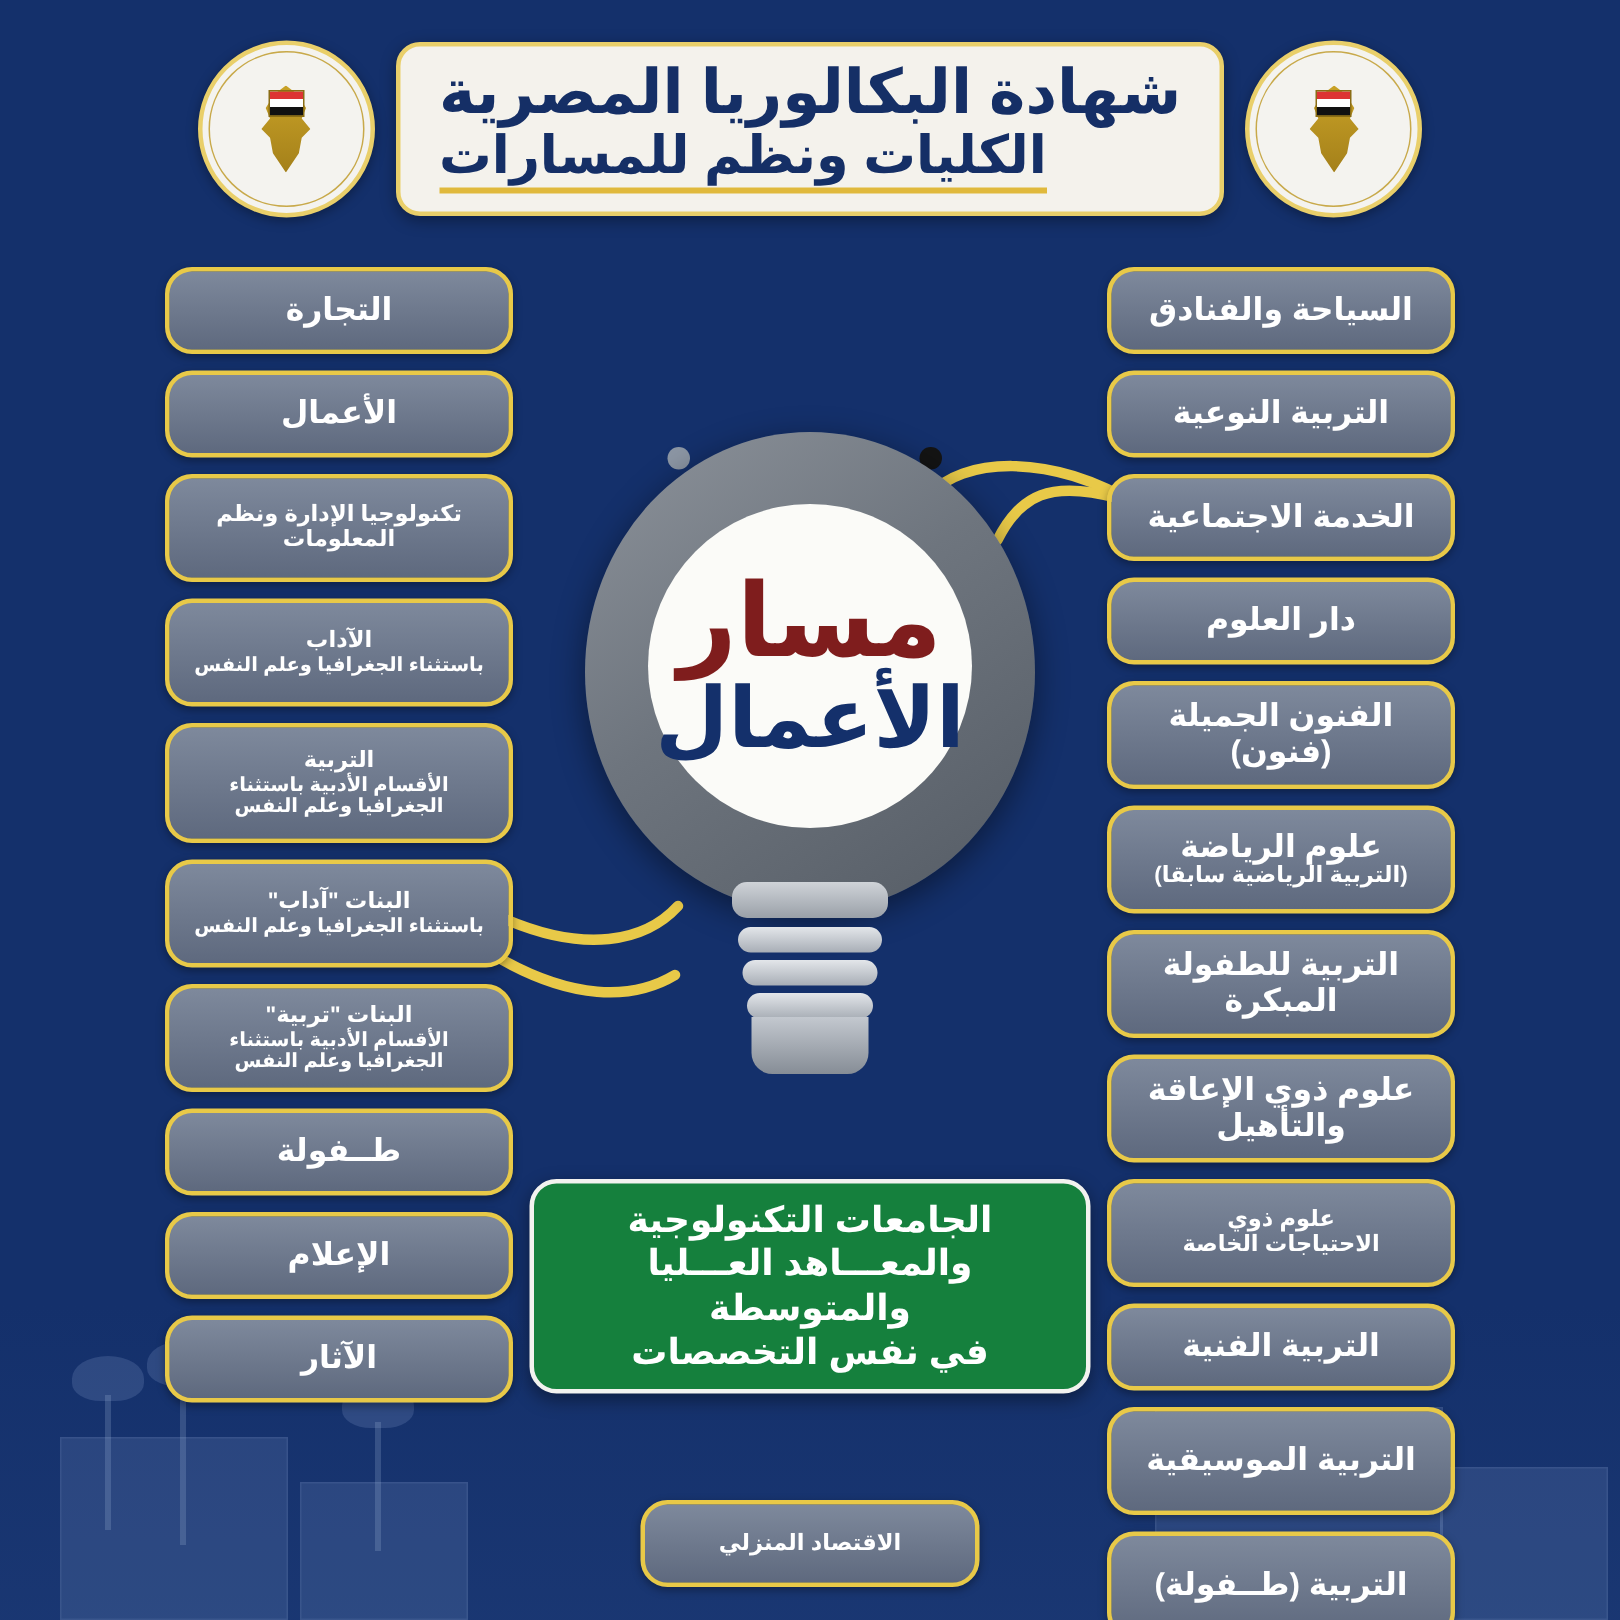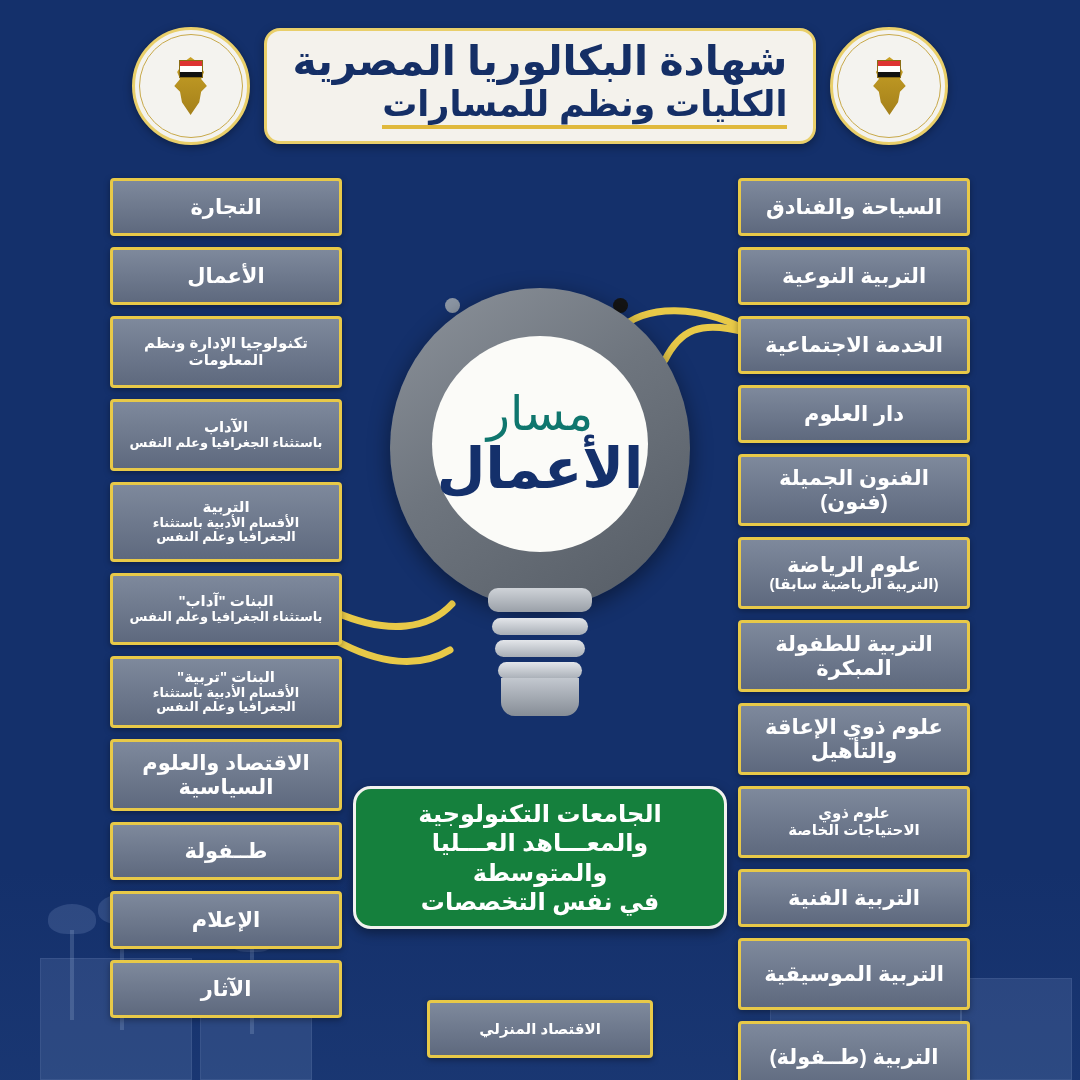--- a/index.html
+++ b/index.html
@@ -50,21 +50,21 @@
     position:absolute;top:30px;left:50%;transform:translateX(-50%);
     width:22px;height:16px;
     background:linear-gradient(#d33,#d33 33%,#fff 33%,#fff 66%,#111 66%,#111);
     border:1px solid #8a6d15;
   }
   .title-box{
     background:#f4f2ec;
     border:3px solid #e9cf6a;
     border-radius:16px;
     padding:8px 26px 12px;
-    text-align:right;
+    text-align:left;
     box-shadow:0 3px 10px rgba(0,0,0,.35);
     max-width:560px;
   }
   .title-box .l1{
     font-size:41px;font-weight:bold;color:#152f66;line-height:1.08;
     white-space:nowrap;
   }
   .title-box .l2{
     font-size:35px;font-weight:bold;color:#152f66;line-height:1.12;
     white-space:nowrap;
@@ -82,21 +82,21 @@
     background:linear-gradient(145deg,#8d939b 0%,#6e757e 45%,#545b64 100%);
     box-shadow:0 6px 22px rgba(0,0,0,.45);
   }
   .bulb-inner{
     position:absolute;left:50%;top:48px;transform:translateX(-50%);
     width:216px;height:216px;border-radius:50%;
     background:#fbfbf8;
     display:flex;flex-direction:column;align-items:center;justify-content:center;
     gap:2px;
   }
-  .bulb-inner .t1{font-size:48px;font-weight:normal;color:#0f766e;line-height:1;}
+  .bulb-inner .t1{font-size:68px;font-weight:bold;color:#7f1d1d;line-height:1;}
   .bulb-inner .t2{font-size:56px;font-weight:bold;color:#14306b;line-height:1.05;}
   .bulb-neck{
     position:absolute;left:50%;top:300px;transform:translateX(-50%);
     width:104px;height:24px;border-radius:10px;
     background:linear-gradient(#cfd3d8,#9aa0a8);
   }
   .bulb-thread{
     position:absolute;left:50%;transform:translateX(-50%);
     width:96px;height:17px;border-radius:9px;
     background:linear-gradient(#e3e6ea,#a8aeb6);
@@ -110,21 +110,21 @@
   .dot{position:absolute;width:15px;height:15px;border-radius:50%;}
   
   .wires{position:absolute;inset:0;pointer-events:none;}
   
   .col{position:absolute;top:178px;width:232px;display:flex;flex-direction:column;gap:11px;}
   .col-left{right:110px;}
   .col-right{left:110px;}
   .pill{
     background:linear-gradient(#7e899c,#5e697e);
     border:3px solid #e8c948;
-    border-radius:4px;
+    border-radius:18px;
     color:#fff;text-align:center;
     display:flex;flex-direction:column;align-items:center;justify-content:center;
     box-shadow:0 2px 6px rgba(0,0,0,.35);
     padding:4px 10px;
     min-height:44px;
   }
   .pill .m{font-size:21px;font-weight:bold;line-height:1.12;}
   .pill .s{font-size:15px;font-weight:bold;line-height:1.12;}
   .pill .xs{font-size:13px;font-weight:bold;line-height:1.12;}
   .pill.h2{min-height:58px;}
@@ -268,23 +268,20 @@
     <span class="xs">الأقسام الأدبية باستثناء الجغرافيا وعلم النفس</span>
   </div>
   <div class="pill h2">
     <span class="s">البنات "آداب"</span>
     <span class="xs">باستثناء الجغرافيا وعلم النفس</span>
   </div>
   <div class="pill h2">
     <span class="s">البنات "تربية"</span>
     <span class="xs">الأقسام الأدبية باستثناء الجغرافيا وعلم النفس</span>
   </div>
-  <div class="pill h2">
-      <span class="m">الاقتصاد والعلوم السياسية</span>
-    </div>
   <div class="pill">
       <span class="m">طــفولة</span>
     </div>
   <div class="pill">
       <span class="m">الإعلام</span>
     </div>
   <div class="pill">
       <span class="m">الآثار</span>
     </div>
 

